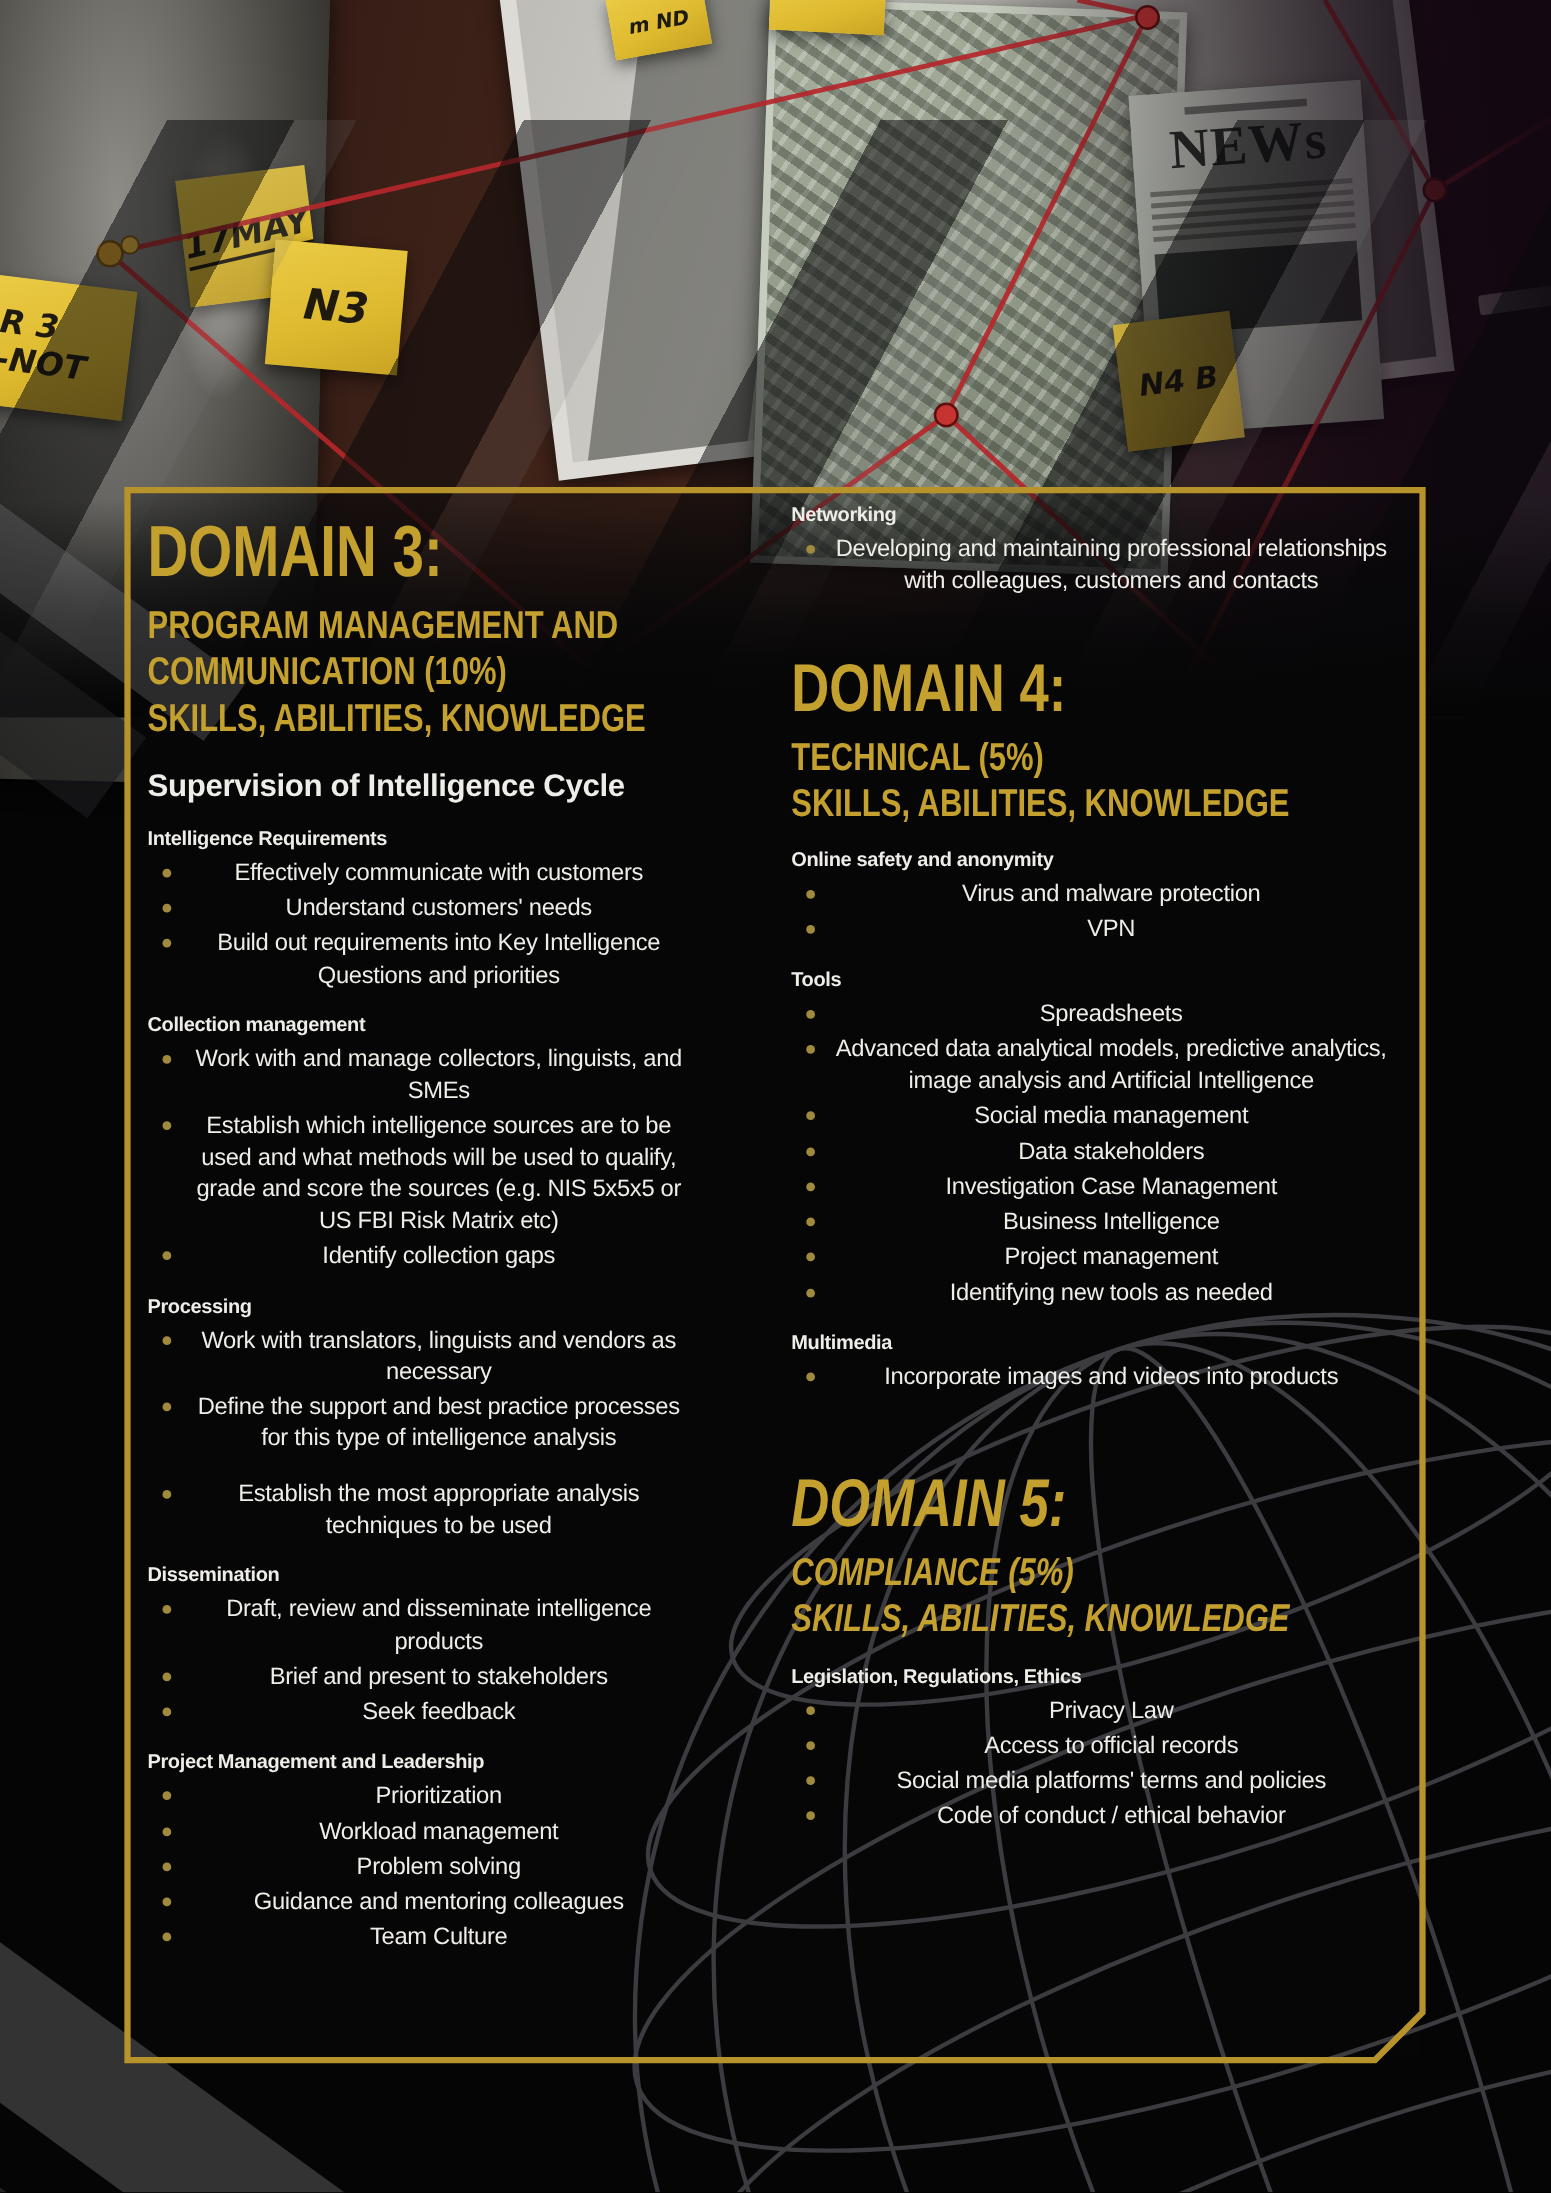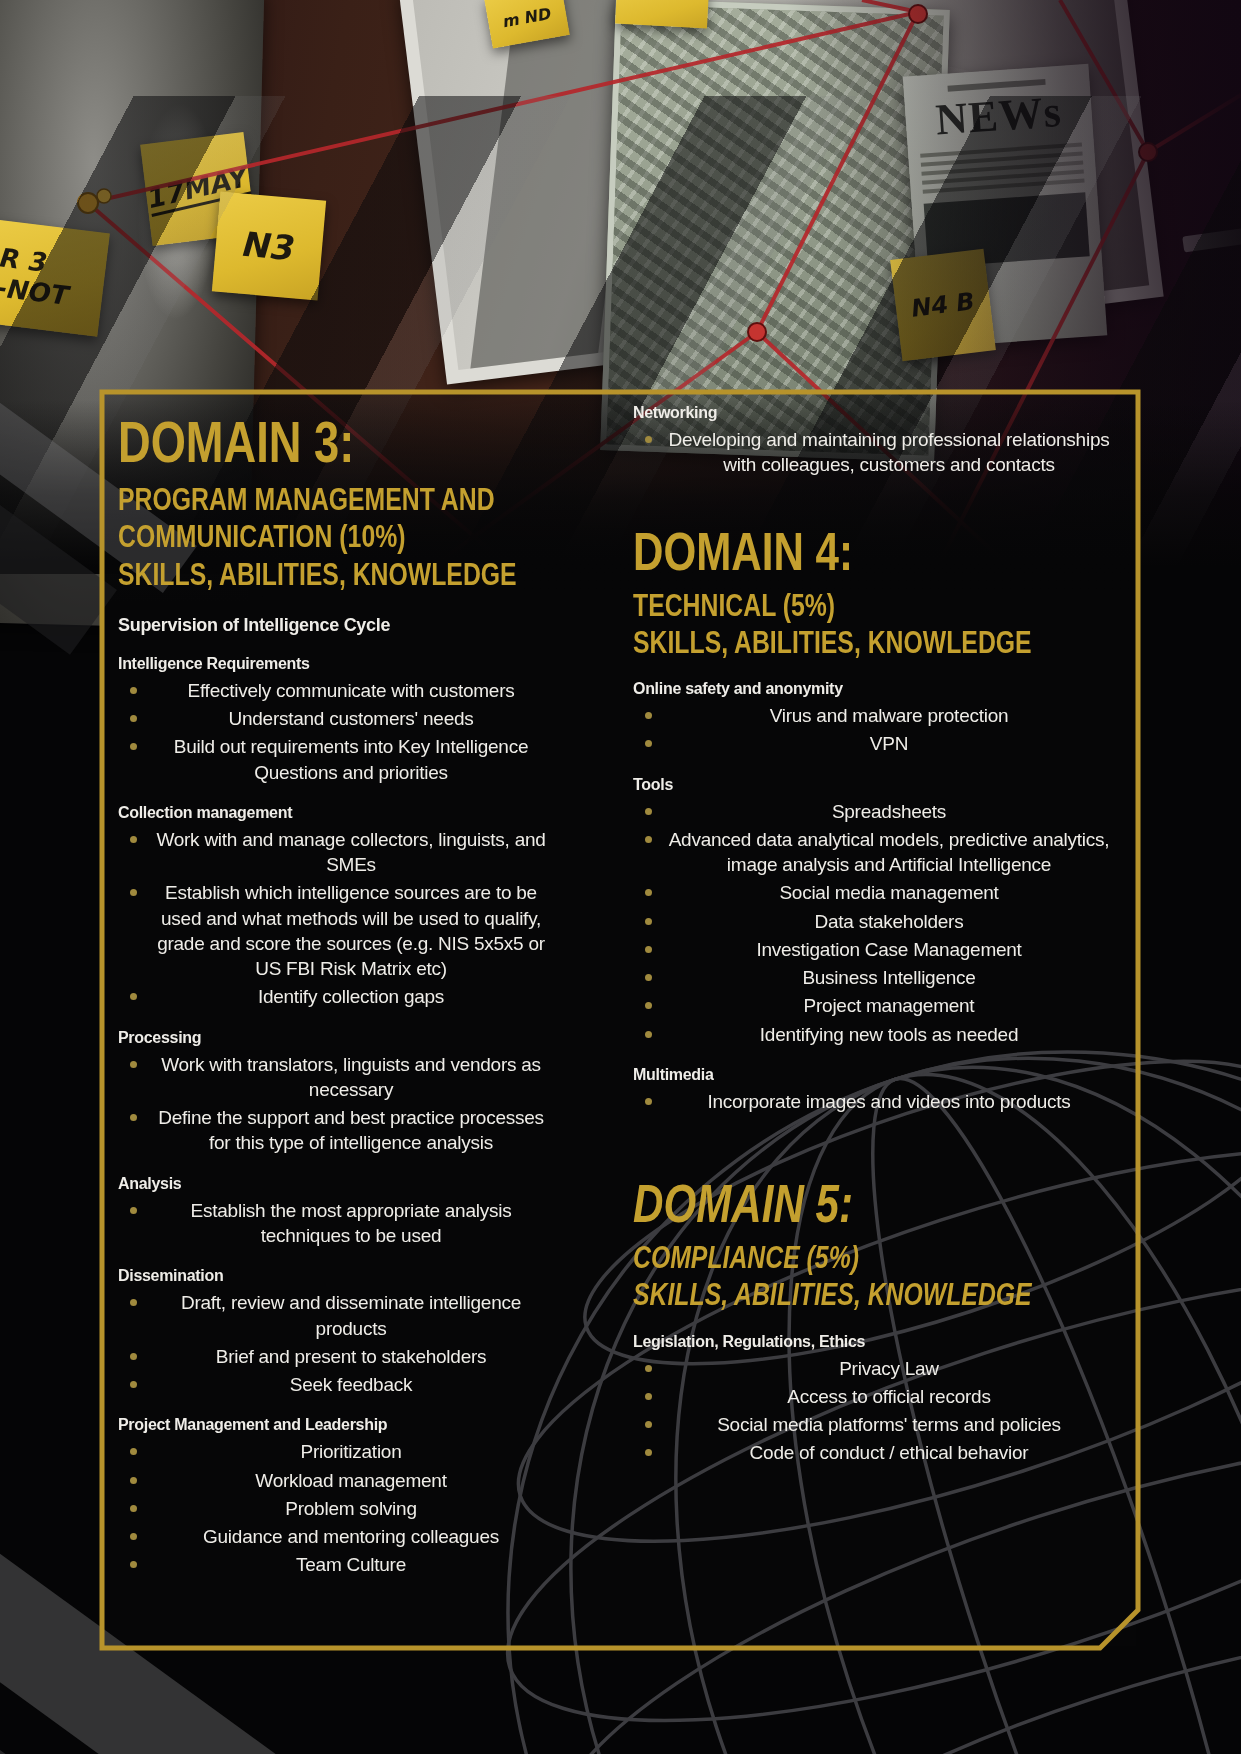--- a/index.html
+++ b/index.html
@@ -77,21 +77,21 @@
 
   .content{position:absolute;left:118px;top:404px;width:1006px;display:flex;color:var(--text);}
   .col-left{width:432px;}
   .col-right{width:478px;margin-left:83px;}
 
   .h-domain{color:var(--gold);font-weight:bold;font-size:58px;line-height:1.02;
         transform:scaleX(.78);transform-origin:left;white-space:nowrap;margin:8px 0 10px;}
   .h-domain.small{font-size:54px;margin-bottom:8px;}
   .h-domain-sub{color:var(--gold);font-weight:bold;font-size:31px;line-height:1.2;
         transform:scaleX(.8);transform-origin:left;white-space:nowrap;}
-  .intro{font-weight:bold;font-size:18px;margin-top:22px;letter-spacing:-.3px;}
+  .intro{font-weight:bold;font-size:25px;margin-top:22px;letter-spacing:-.3px;}
   .section{margin-top:19px;}
   .section h3{font-size:16px;font-weight:bold;letter-spacing:-.3px;margin:0 0 5px;}
   .section ul{list-style:none;}
   .section li{position:relative;font-size:19px;line-height:1.33;letter-spacing:-.25px;
         padding-left:34px;margin:3px 0;color:var(--text);text-align:center;}
   .section li:before{content:'';position:absolute;left:12px;top:9px;width:7px;height:7px;border-radius:50%;
         background:var(--bullet);}
   .dom-block{margin-top:46px;}
   .dom-block.d5{margin-top:62px;font-style:italic;}
 
@@ -218,21 +218,20 @@
           </ul>
       </div>
       <div class="section">
         <h3>Processing</h3>
         <ul>
             <li>Work with translators, linguists and vendors as necessary</li>
             <li>Define the support and best practice processes for this type of intelligence analysis</li>
           </ul>
       </div>
       <div class="section">
-        <h3>Analysis</h3>
         <ul>
             <li>Establish the most appropriate analysis techniques to be used</li>
           </ul>
       </div>
       <div class="section">
         <h3>Dissemination</h3>
         <ul>
             <li>Draft, review and disseminate intelligence products</li>
             <li>Brief and present to stakeholders</li>
             <li>Seek feedback</li>

